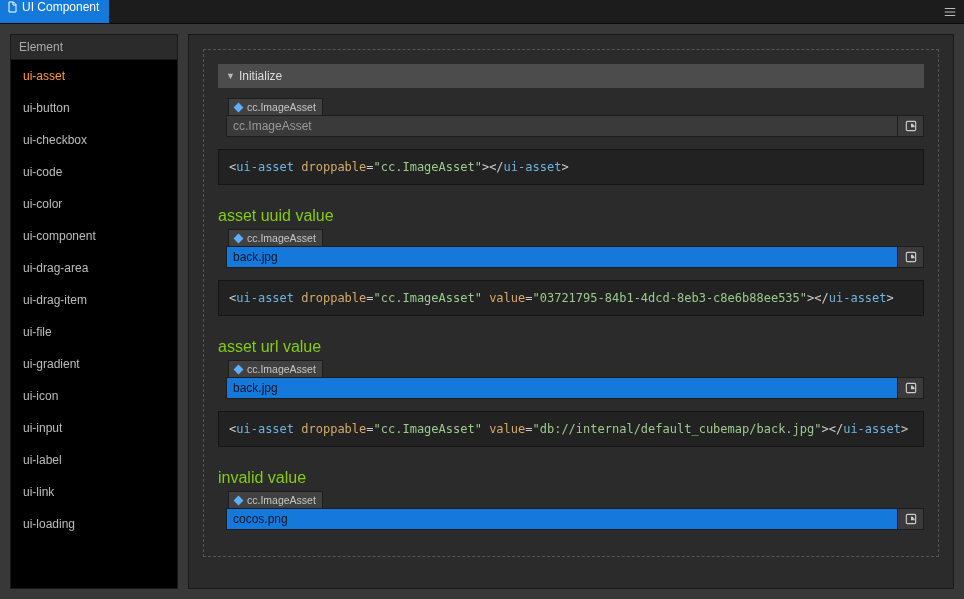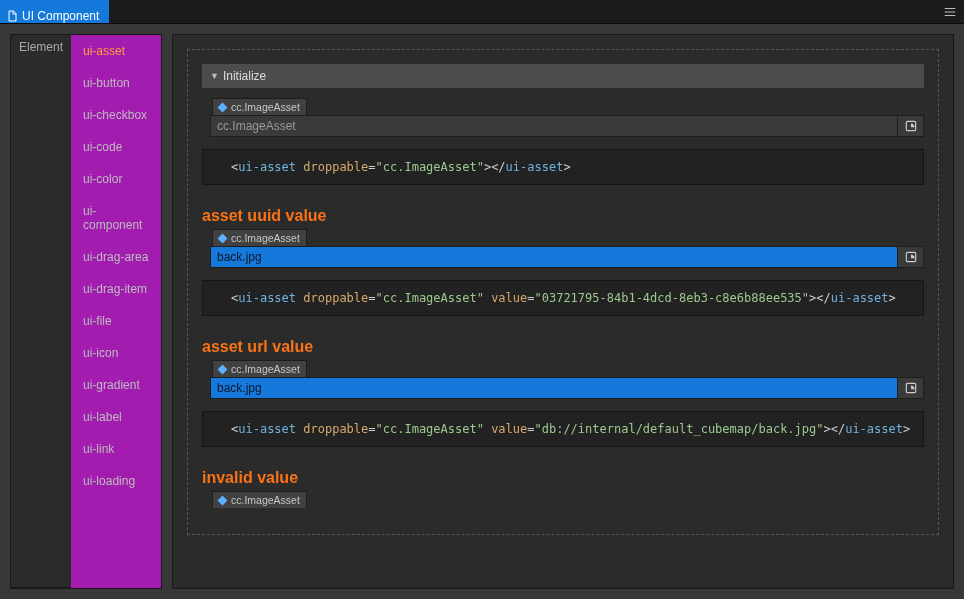--- a/index.html
+++ b/index.html
@@ -18,21 +18,21 @@
     height: 24px;
     background: #1c1c1c;
     display: flex;
     align-items: stretch;
     border-bottom: 1px solid #0a0a0a;
   }
   .tab {
     background: #1479da;
     color: #fff;
     display: flex;
-    align-items: flex-end;
+    align-items: flex-start;
     padding: 0 10px 0 6px;
     font-size: 12px;
     gap: 4px;
   }
   .tab-icon { width: 12px; height: 14px; fill: #fff; }
   .menu-btn {
     margin-left: auto;
     width: 28px;
     display: flex;
     align-items: center;
@@ -40,26 +40,26 @@
     color: #aaa;
     cursor: pointer;
   }
   .workspace {
     flex: 1;
     display: flex;
     background: #383838;
     overflow: hidden;
   }
   .sidebar {
-    width: 152px;
+    width: 168px;
     margin: 10px 6px 10px 10px;
-    background: #a21caf;
+    background: #000000;
     border: 1px solid #191919;
     display: flex;
-    flex-direction: row;
+    flex-direction: column;
     overflow: hidden;
   }
   .sidebar-header {
     padding: 5px 8px;
     font-size: 12px;
     color: #aaa;
     border-bottom: 1px solid #191919;
     background: #2b2b2b;
   }
   .sidebar-list {
@@ -151,36 +151,36 @@
     border-left: 1px solid #1d1d1d;
     display: flex;
     align-items: center;
     justify-content: center;
     cursor: pointer;
   }
   .asset-btn svg { width:14px; height:14px; fill:#ccc; }
   .code-block {
     background: #222;
     border: 1px solid #151515;
-    padding: 10px 28px;
+    padding: 10px 10px;
     font-family: Consolas, monospace;
     font-size: 12px;
     color: #ddd;
     margin-bottom: 22px;
     white-space: pre;
     overflow-x:auto;
   }
   .tag { color: #6fb3e0; }
   .attr { color: #d6a96c; }
   .val { color: #9cc98e; }
   .punct { color: #ccc; }
   h3.section-title {
     font-size: 16px;
-    font-weight: 700;
-    color: #f97316;
+    font-weight: 400;
+    color: #84cc16;
     margin: 4px 0 4px 0;
   }
 </style>
 </head>
 <body>
 
 <div class="tabbar">
   <div class="tab">
     <svg class="tab-icon" viewBox="0 0 24 24">
         <path d="M6 2h9l5 5v15H6z" fill="none" stroke="#fff" stroke-width="2"></path>
@@ -201,22 +201,23 @@
     <div class="sidebar-list" id="sidebar-list">
         <div class="sidebar-item active">ui-asset</div>
         <div class="sidebar-item">ui-button</div>
         <div class="sidebar-item">ui-checkbox</div>
         <div class="sidebar-item">ui-code</div>
         <div class="sidebar-item">ui-color</div>
         <div class="sidebar-item">ui-component</div>
         <div class="sidebar-item">ui-drag-area</div>
         <div class="sidebar-item">ui-drag-item</div>
         <div class="sidebar-item">ui-file</div>
+        <div class="sidebar-item">ui-gradient</div>
         <div class="sidebar-item">ui-icon</div>
-        <div class="sidebar-item">ui-gradient</div>
+        <div class="sidebar-item">ui-input</div>
         <div class="sidebar-item">ui-label</div>
         <div class="sidebar-item">ui-link</div>
         <div class="sidebar-item">ui-loading</div>
       </div>
   </div>
 
   <div class="main-wrap">
     <div class="main">
       <div class="main-inner">
         <div class="section-header">
@@ -262,18 +263,26 @@
                     <rect x="4" y="4" width="16" height="16" rx="2" fill="none" stroke="#ccc" stroke-width="2"></rect>
                     <path d="M13 8l5 5M13 8v5h5" fill="none" stroke="#ccc" stroke-width="2"></path>
                   </svg>
                 </div>
               </div></div>
             <div class="code-block"><span class="punct">&lt;</span><span class="tag">ui-asset</span> <span class="attr">droppable</span><span class="punct">=</span><span class="val">"cc.ImageAsset"</span> <span class="attr">value</span><span class="punct">=</span><span class="val">"db://internal/default_cubemap/back.jpg"</span><span class="punct">&gt;&lt;/</span><span class="tag">ui-asset</span><span class="punct">&gt;</span></div>
             <h3 class="section-title">invalid value</h3>
             <div class="asset-box"><div class="asset-header">
                 <span class="diamond"></span>
                 <span>cc.ImageAsset</span>
+              </div><div class="asset-row blue">
+                <div class="asset-value">cocos.png</div>
+                <div class="asset-btn">
+                  <svg viewBox="0 0 24 24">
+                    <rect x="4" y="4" width="16" height="16" rx="2" fill="none" stroke="#ccc" stroke-width="2"></rect>
+                    <path d="M13 8l5 5M13 8v5h5" fill="none" stroke="#ccc" stroke-width="2"></path>
+                  </svg>
+                </div>
               </div></div>
           </div>
       </div>
     </div>
   </div>
 </div>
 
 </body></html>

